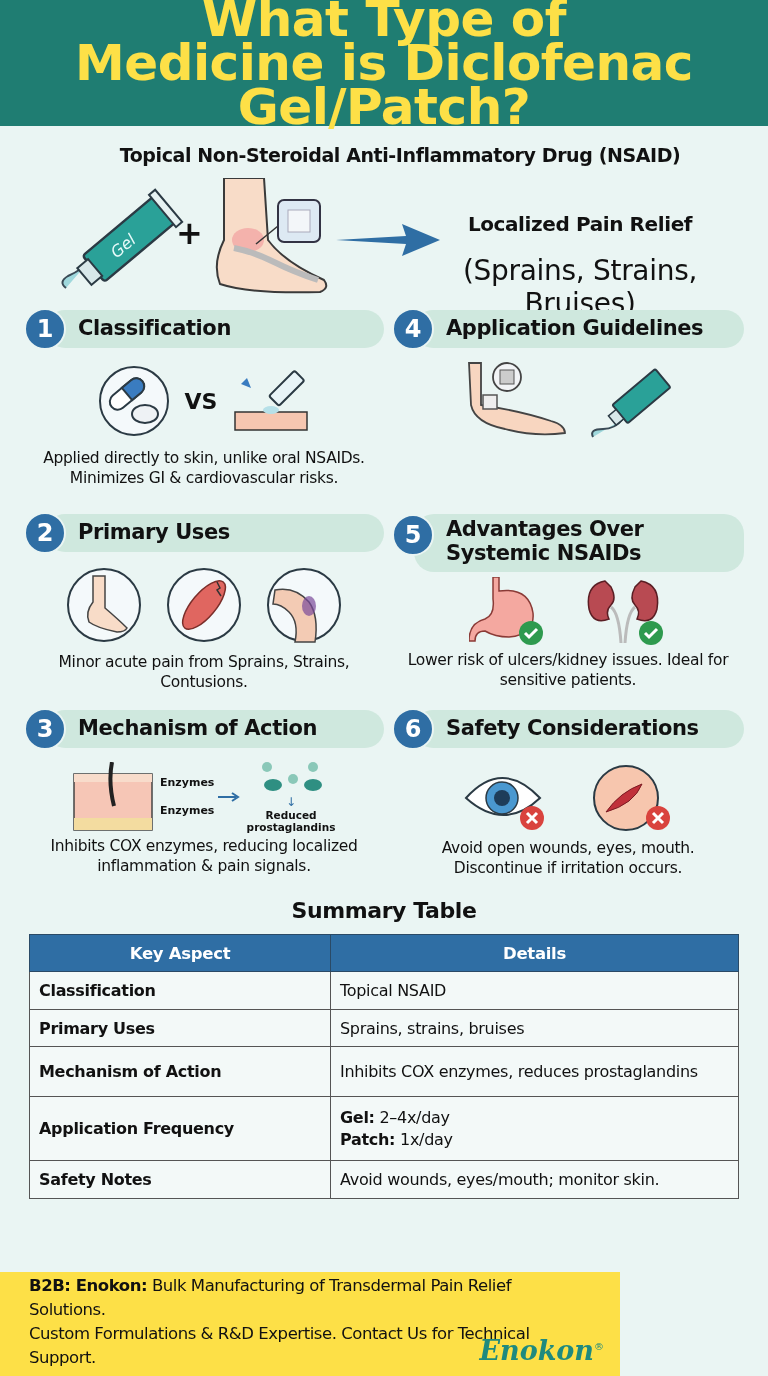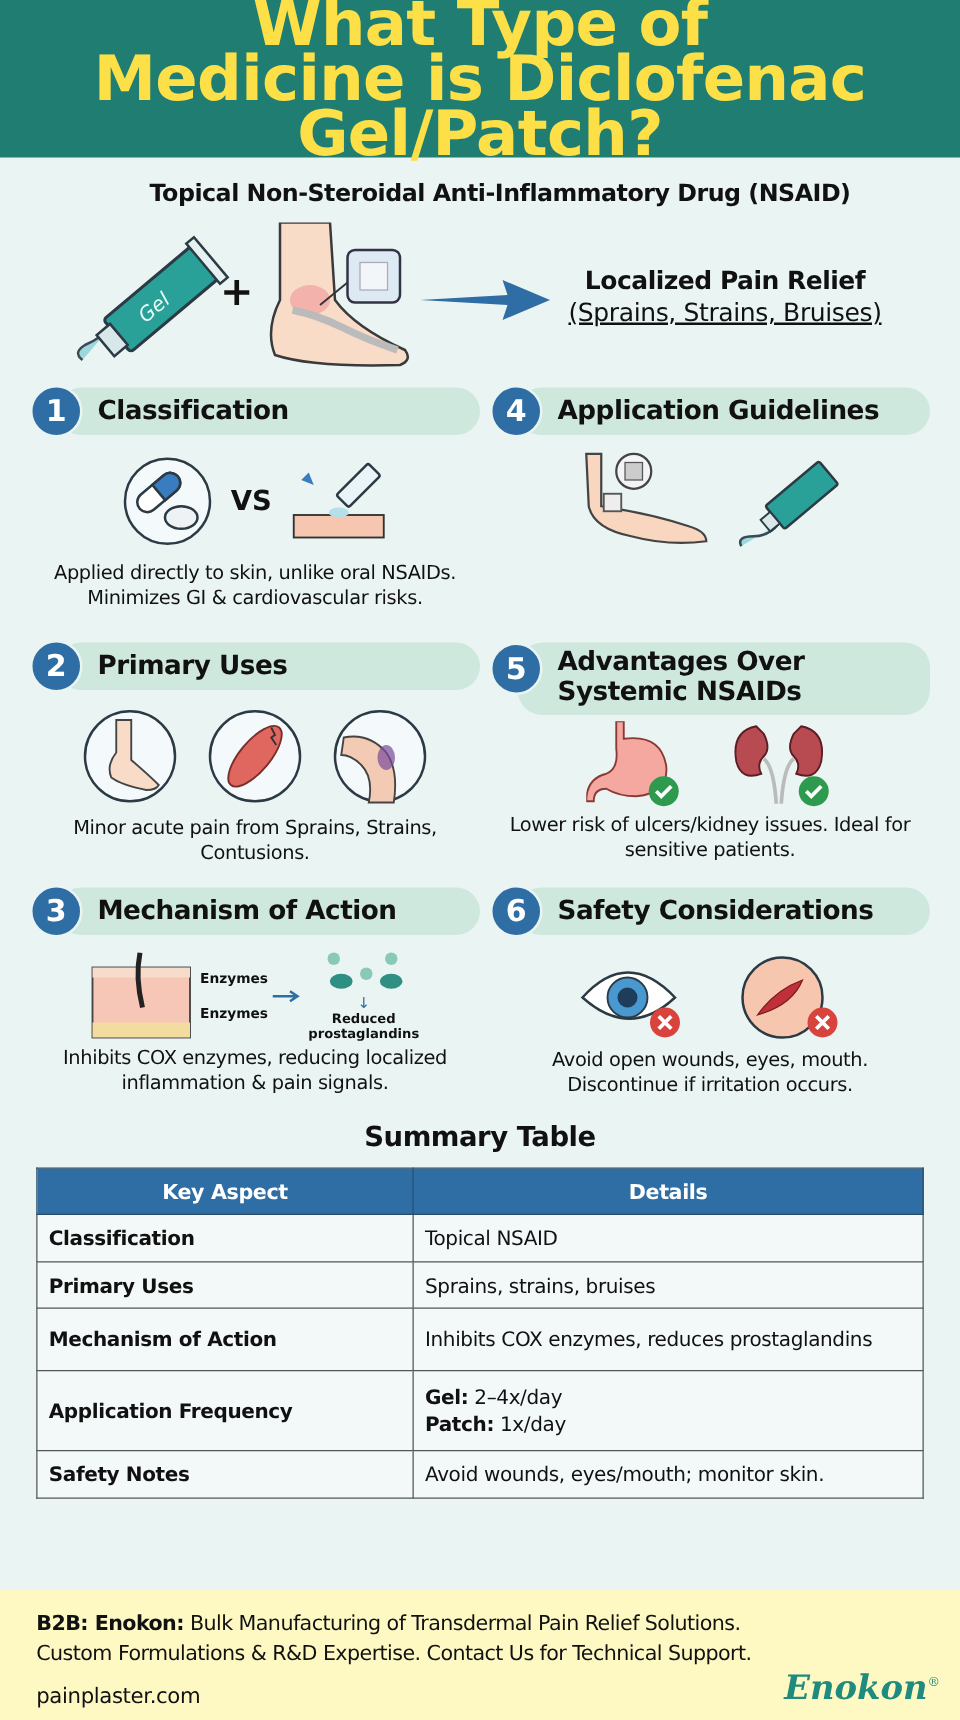--- a/index.html
+++ b/index.html
@@ -22,21 +22,21 @@
   }
   .subtitle {
     position: absolute; top: 144px; left: 16px; width: 768px; text-align: center;
     font-size: 19px; font-weight: bold; letter-spacing: -0.4px;
   }
   .hero { position: absolute; top: 178px; left: 0; width: 768px; height: 120px; }
   .hero-result {
     position: absolute; left: 440px; top: 34px; width: 280px; text-align: center;
   }
   .hero-result .r1 { font-size: 20px; font-weight: bold; letter-spacing: -0.4px; }
-  .hero-result .r2 { font-size: 20px; margin-top: 2px; letter-spacing: -0.3px; text-decoration: underline; }
+  .hero-result .r2 { font-size: 28px; margin-top: 18px; letter-spacing: -0.3px; }
 
   .section { position: absolute; width: 360px; }
   .sec-head { position: relative; height: 40px; }
   .sec-pill {
     position: absolute; left: 22px; top: 2px; right: 0; height: 38px;
     background: #cfe8de; border-radius: 20px;
   }
   .sec-num {
     position: absolute; left: 0; top: 0; width: 42px; height: 42px; border-radius: 50%;
     background: #2f6ea4; color: #fff; font-weight: bold; font-size: 24px;
@@ -68,22 +68,22 @@
   }
   table.summary th {
     background: #2f6ea4; color: #fff; height: 37px; font-weight: bold;
     border: 1.5px solid #2a4a66; font-size: 16.5px; margin-top: 12px;
   }
   table.summary td {
     border: 1.5px solid #555; padding: 4px 9px; vertical-align: middle;
   }
   table.summary td.k { width: 301px; font-weight: bold; }
   .footer {
-    position: absolute; left: 0; top: 1272px; width: 768px; height: 104px;
-    background: #fef9c3; padding: 15px 29px;
+    position: absolute; left: 0; top: 1272px; width: 620px; height: 104px;
+    background: #fde047; padding: 2px 29px;
   }
   .footer .line { font-size: 16.5px; line-height: 24px; letter-spacing: -0.45px; }
   .footer .site { font-size: 17px; margin-top: 12px; letter-spacing: -0.3px; }
   .footer .brand {
     position: absolute; right: 16px; bottom: 10px;
     font-family: "DejaVu Serif", "Liberation Serif", serif;
     font-style: italic; font-weight: bold; color: #1f8a7e; font-size: 27px;
   }
   .footer .brand sup { font-size: 10px; font-style: normal; font-weight: normal; }
   svg { display: block; }

